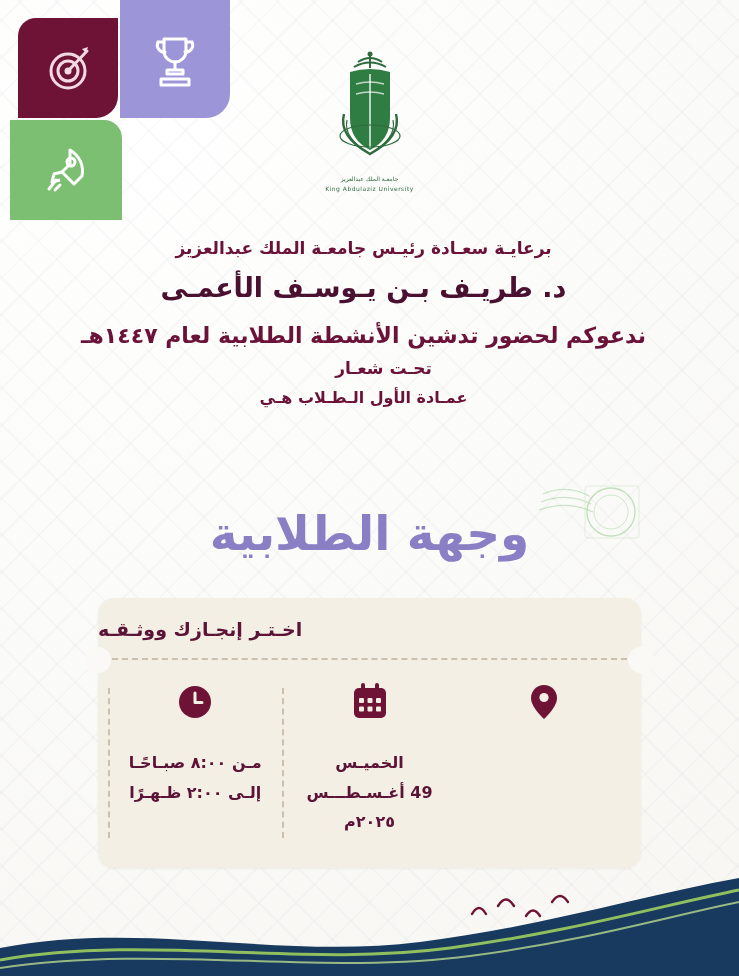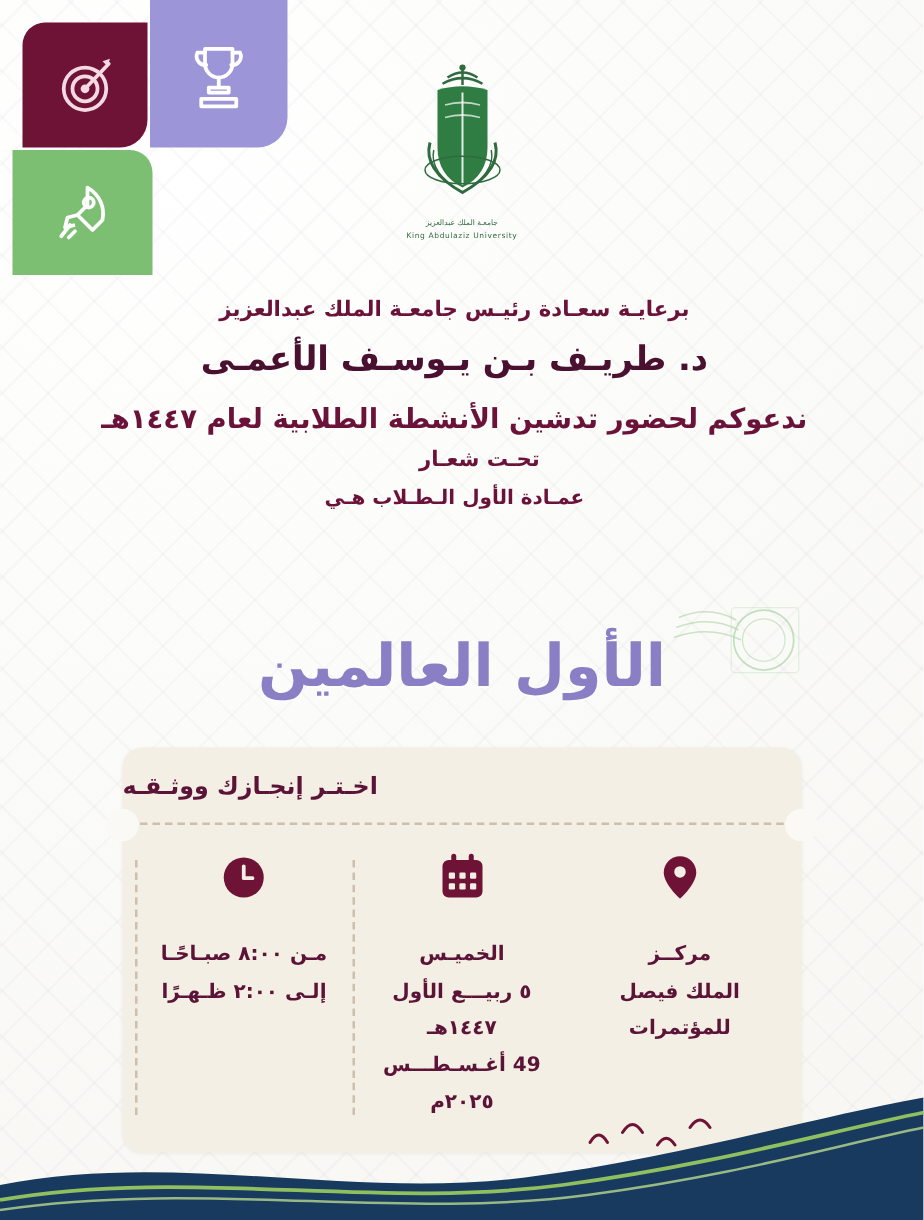--- a/index.html
+++ b/index.html
@@ -267,63 +267,58 @@
 
   <svg class="stamp-deco" viewBox="0 0 120 86" fill="none">
     <circle cx="78" cy="34" r="24" stroke="#7cbf72" stroke-width="1.4" fill="none" opacity=".8"></circle>
     <circle cx="78" cy="34" r="17" stroke="#7cbf72" stroke-width="1" fill="none" opacity=".6"></circle>
     <path d="M10 16 q24 -10 46 2" stroke="#7cbf72" stroke-width="1.2" fill="none" opacity=".7"></path>
     <path d="M8 24 q26 -10 50 2" stroke="#7cbf72" stroke-width="1.2" fill="none" opacity=".7"></path>
     <path d="M6 32 q28 -10 54 2" stroke="#7cbf72" stroke-width="1.2" fill="none" opacity=".7"></path>
     <rect x="52" y="8" width="54" height="52" stroke="#7cbf72" stroke-width="1" fill="none" opacity=".35" rx="3"></rect>
   </svg>
   <div class="slogan-band">
-    <div class="slogan-text">الأول العالمين</div>
+    <div class="slogan-text">وجهة الطلابية</div>
   </div>
 
   <div class="ticket">
     <div class="ticket-top">
       <span>اخـتـر إنجـازك ووثـقـه</span>
       <span class="perf"></span>
     </div>
     <span class="notch left"></span>
     <span class="notch right"></span>
 
     <div class="ticket-body">
 
       <div class="col">
         <span class="col-icon">
           <svg width="34" height="40" viewBox="0 0 34 40" fill="none">
             <path d="M17 3 c7.2 0 13 5.8 13 13 0 9.5 -13 21 -13 21 S4 25.5 4 16 C4 8.8 9.8 3 17 3 z" fill="#6e1336"></path>
             <circle cx="17" cy="15.5" r="4.6" fill="#f3efe4"></circle>
           </svg>
         </span>
-        <div class="col-lines">
-          <div>مركــز</div>
-          <div>الملك فيصل للمؤتمرات</div>
-        </div>
       </div>
 
       <div class="col">
         <span class="col-icon">
           <svg width="38" height="40" viewBox="0 0 38 40" fill="none">
             <rect x="3" y="6" width="32" height="30" rx="5" fill="#6e1336"></rect>
             <rect x="10" y="1" width="4" height="9" rx="2" fill="#6e1336"></rect>
             <rect x="24" y="1" width="4" height="9" rx="2" fill="#6e1336"></rect>
             <rect x="8" y="16" width="5" height="5" rx="1" fill="#f3efe4"></rect>
             <rect x="16.5" y="16" width="5" height="5" rx="1" fill="#f3efe4"></rect>
             <rect x="25" y="16" width="5" height="5" rx="1" fill="#f3efe4"></rect>
             <rect x="8" y="24.5" width="5" height="5" rx="1" fill="#f3efe4"></rect>
             <rect x="16.5" y="24.5" width="5" height="5" rx="1" fill="#f3efe4"></rect>
             <rect x="25" y="24.5" width="5" height="5" rx="1" fill="#f3efe4"></rect>
           </svg>
         </span>
         <div class="col-lines">
           <div>الخميـس</div>
-          <div>٥ ربيـــع الأول ١٤٤٧هـ</div>
           <div>49 أغـسـطـــس ٢٠٢٥م</div>
         </div>
       </div>
 
       <div class="col">
         <span class="col-icon">
           <svg width="38" height="40" viewBox="0 0 38 40" fill="none">
             <circle cx="19" cy="20" r="16" fill="#6e1336"></circle>
             <path d="M19 11 v9.5 h7" stroke="#f3efe4" stroke-width="3" stroke-linecap="round" stroke-linejoin="round" fill="none"></path>
           </svg>

